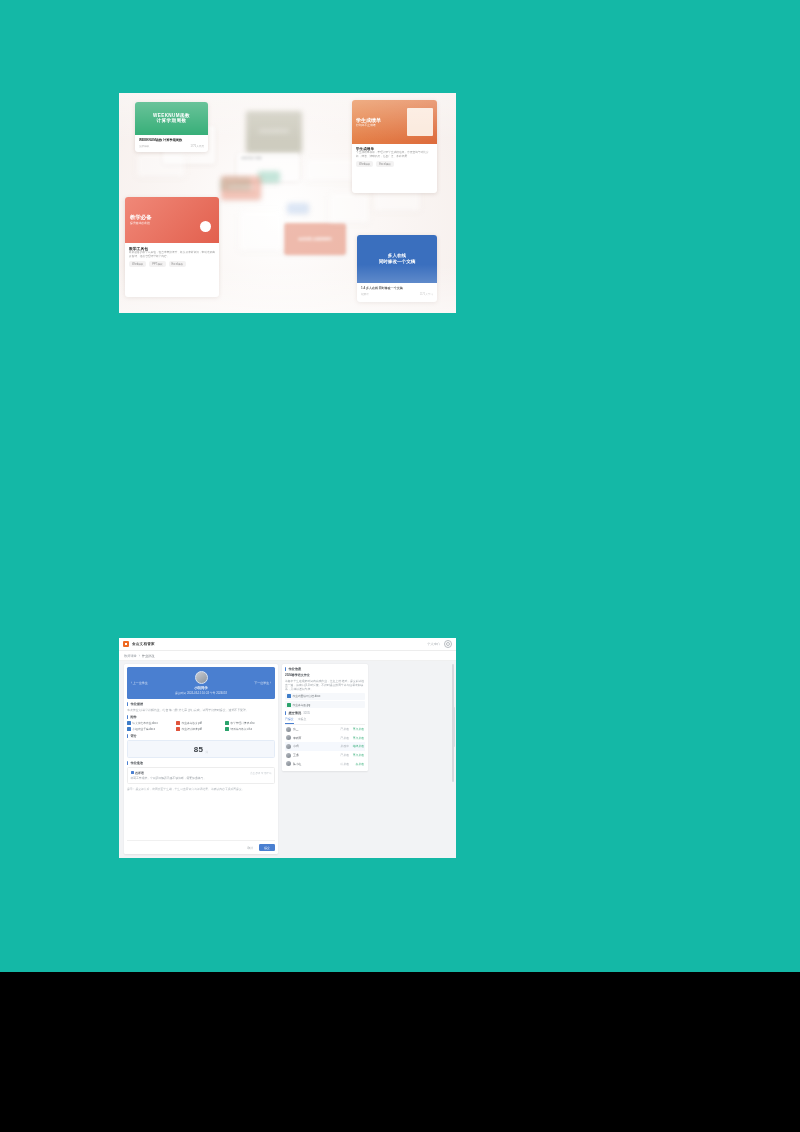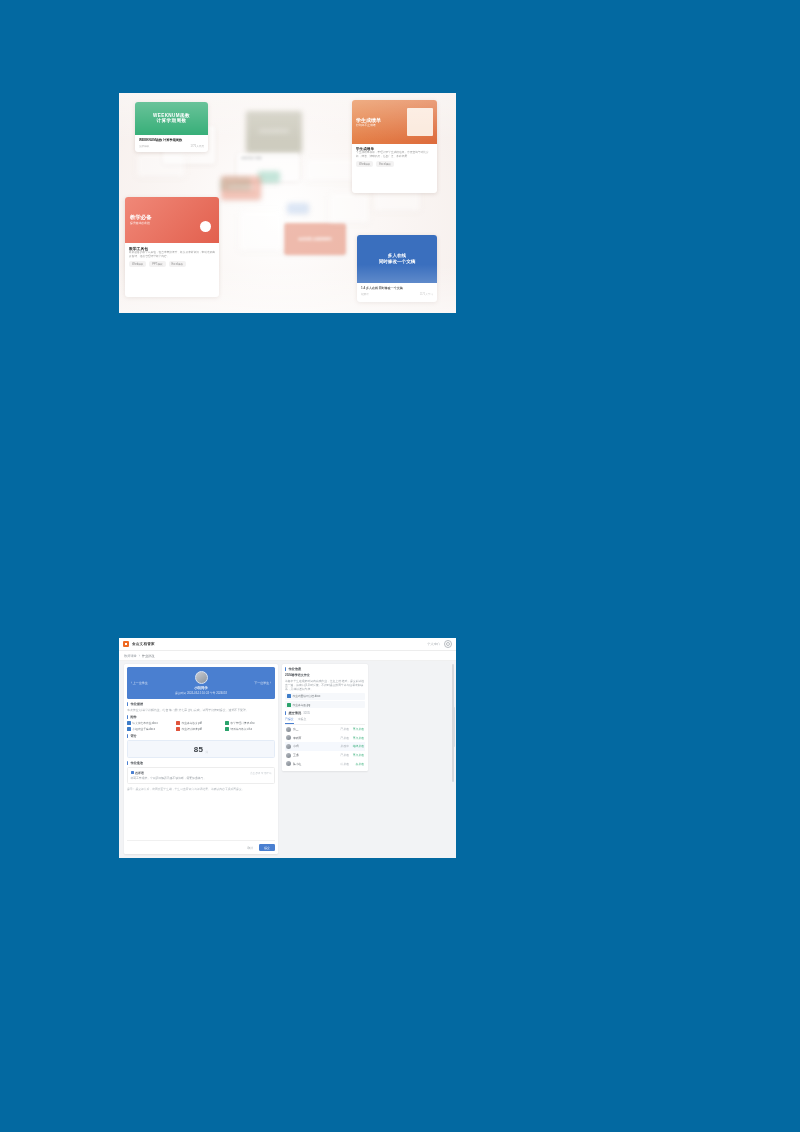--- a/index.html
+++ b/index.html
@@ -1,20 +1,20 @@
 <!DOCTYPE html>
 <html><head>
 <meta charset="utf-8">
 <style>
   html,body{margin:0;padding:0;}
   body{
     width:800px;height:1132px;background:#000;overflow:hidden;
     font-family:"Liberation Sans","DejaVu Sans",sans-serif;
   }
-  .page{position:relative;width:800px;height:1132px;background:#0369a1;}
+  .page{position:relative;width:800px;height:972px;background:#14b8a6;}
 
   
   .fig1{position:absolute;left:119px;top:93px;width:337px;height:220px;
         background:#fdfbfa;overflow:hidden;}
   .fig1-bg{position:absolute;inset:0;
      background:
        radial-gradient(circle at 48% 55%, #ffffff 0%, #fbf7f5 45%, #f6efec 100%);}
   .card{position:absolute;background:#fff;border-radius:3px;
         box-shadow:0 1px 4px rgba(120,90,80,.18);overflow:hidden;}
   .card .hero{position:relative;width:100%;overflow:hidden;}

